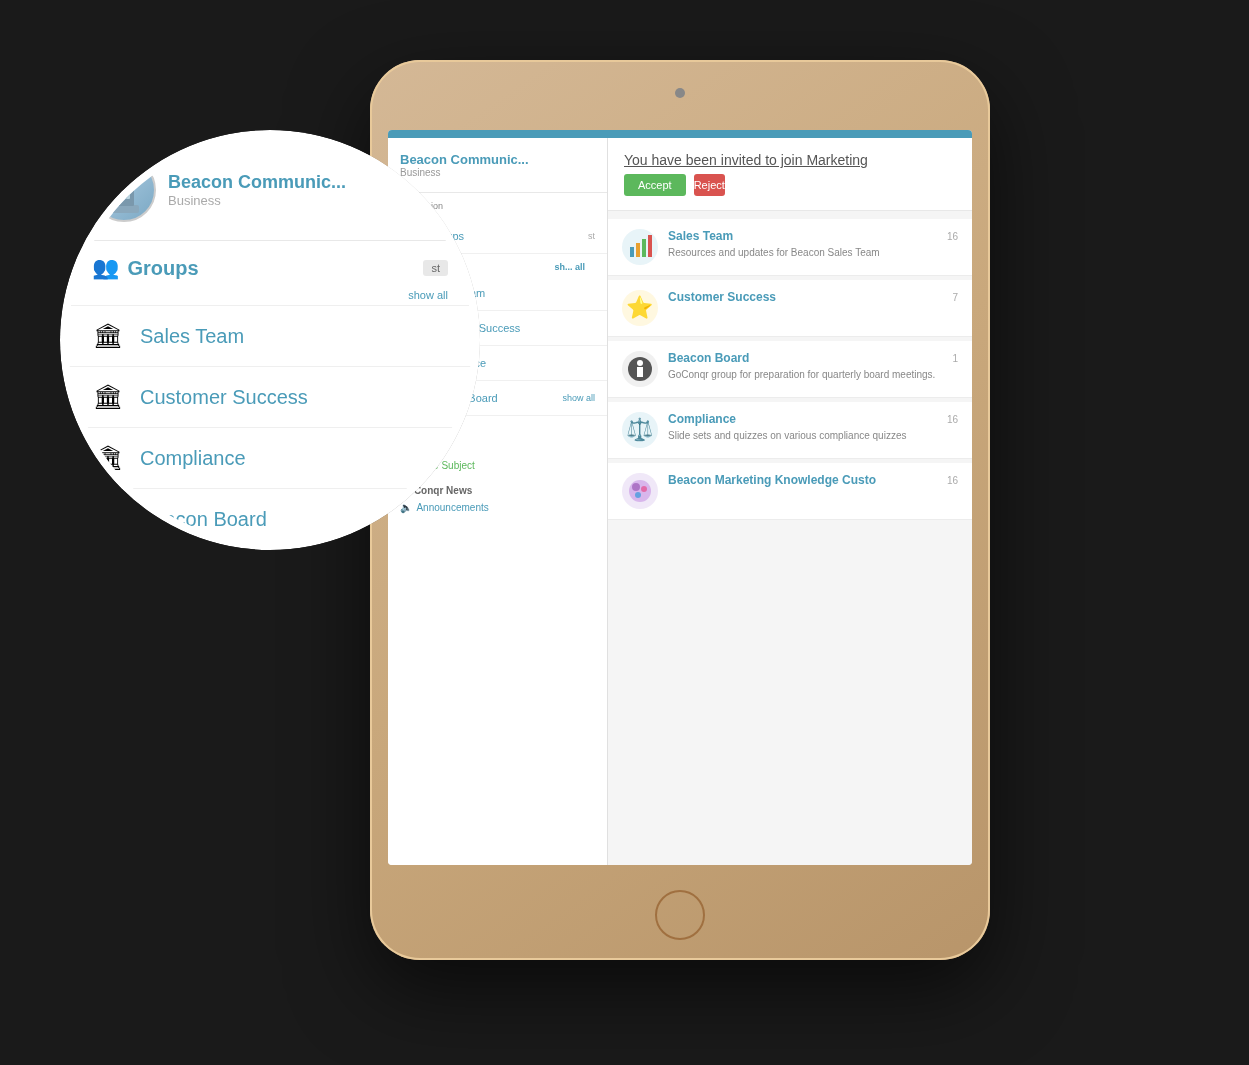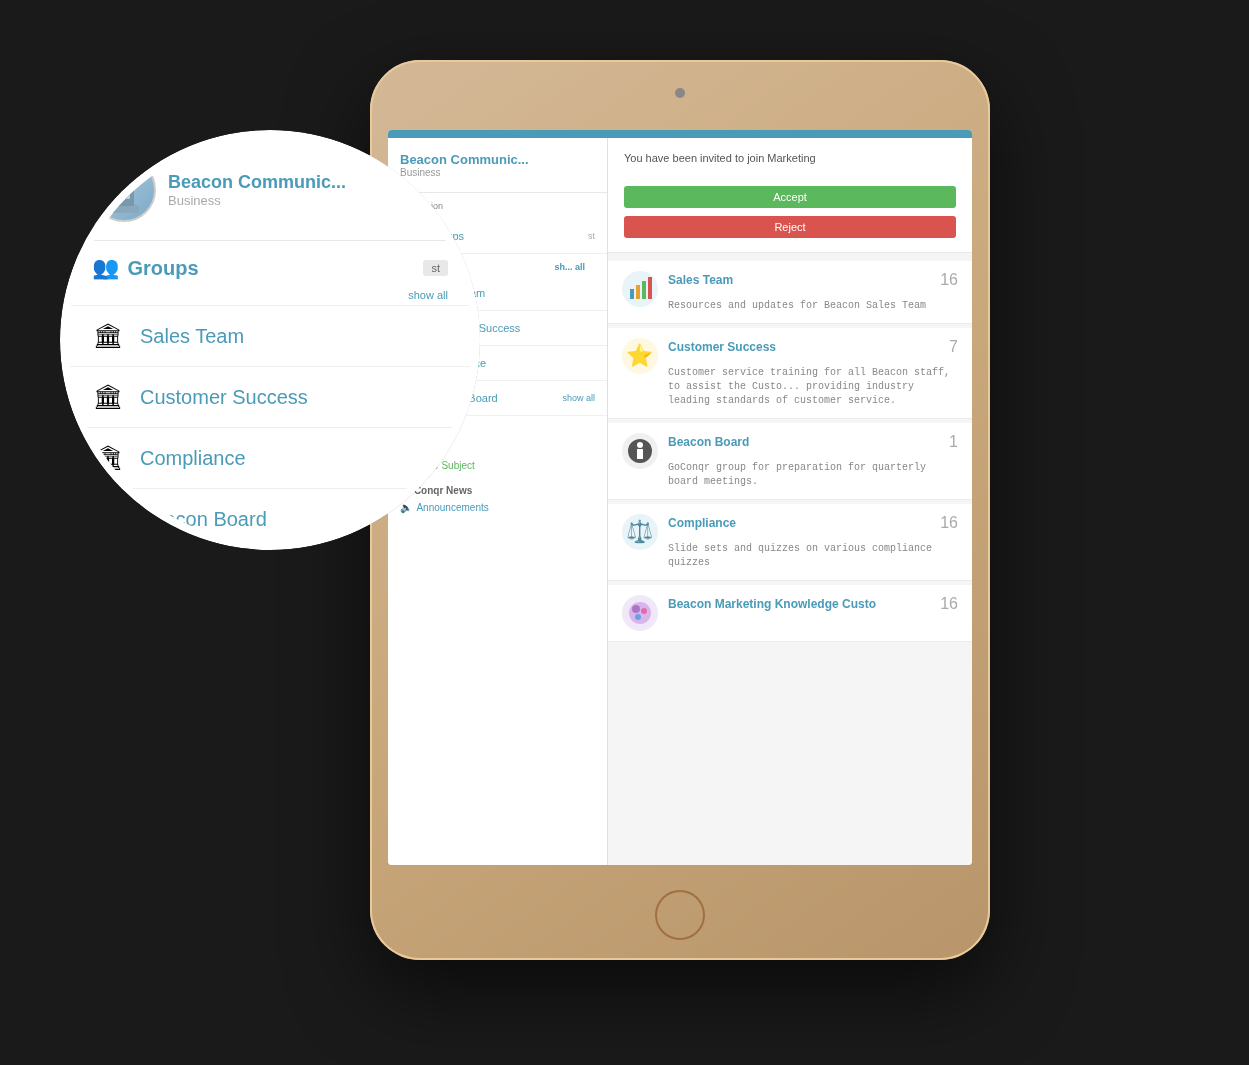--- a/index.html
+++ b/index.html
@@ -152,43 +152,43 @@
       flex: 1;
       background: #f5f5f5;
       overflow: hidden;
     }
     .invite-banner {
       background: #fff;
       padding: 14px 16px;
       border-bottom: 1px solid #e8e8e8;
     }
     .invite-text {
-      font-size: 11px;
+      font-size: 14px;
       color: #555;
-      margin-bottom: 22px;
+      margin-bottom: 6px;
+      text-decoration: underline;
     }
     .invite-buttons {
       display: flex;
       gap: 8px;
-      flex-direction: column;
     }
     .btn-accept {
       background: #5cb85c;
       color: #fff;
       border: none;
       padding: 5px 14px;
       border-radius: 3px;
       font-size: 11px;
       cursor: pointer;
     }
     .btn-reject {
       background: #d9534f;
       color: #fff;
       border: none;
-      padding: 5px 14px;
+      padding: 5px 0;
       border-radius: 3px;
       font-size: 11px;
       cursor: pointer;
     }
     .groups-list {
       padding: 8px 0;
     }
     .group-item {
       background: #fff;
       margin-bottom: 4px;
@@ -216,29 +216,28 @@
       display: flex;
       align-items: center;
       justify-content: space-between;
     }
     .group-name {
       font-size: 12px;
       color: #4a9bb8;
       font-weight: 600;
     }
     .group-count {
-      font-size: 16px;
+      font-size: 10px;
       color: #aaa;
     }
     .group-desc {
       font-size: 10px;
       color: #888;
-      margin-top: 10px;
+      margin-top: 3px;
       line-height: 1.4;
-      font-family: Liberation Mono, monospace;
     }
 
     
     .magnify-circle {
       position: absolute;
       width: 420px;
       height: 420px;
       border-radius: 50%;
       background: #fff;
       left: 60px;
@@ -415,21 +414,20 @@
 
           <div class="group-item">
             <div class="group-icon" style="background:#fff8e0;">
               <span style="font-size:22px;">⭐</span>
             </div>
             <div class="group-info">
               <div class="group-header">
                 <span class="group-name">Customer Success</span>
                 <span class="group-count">7</span>
               </div>
-              <div class="group-desc">Customer service training for all Beacon staff, to assist the Custo... providing industry leading standards of customer service.</div>
             </div>
           </div>
 
           <div class="group-item">
             <div class="group-icon" style="background:#f0f0f0;">
               <svg width="28" height="28" viewBox="0 0 28 28">
                 <circle cx="14" cy="14" r="12" fill="#555"></circle>
                 <circle cx="14" cy="8" r="3" fill="#fff"></circle>
                 <rect x="11" y="12" width="6" height="10" fill="#fff"></rect>
               </svg>

